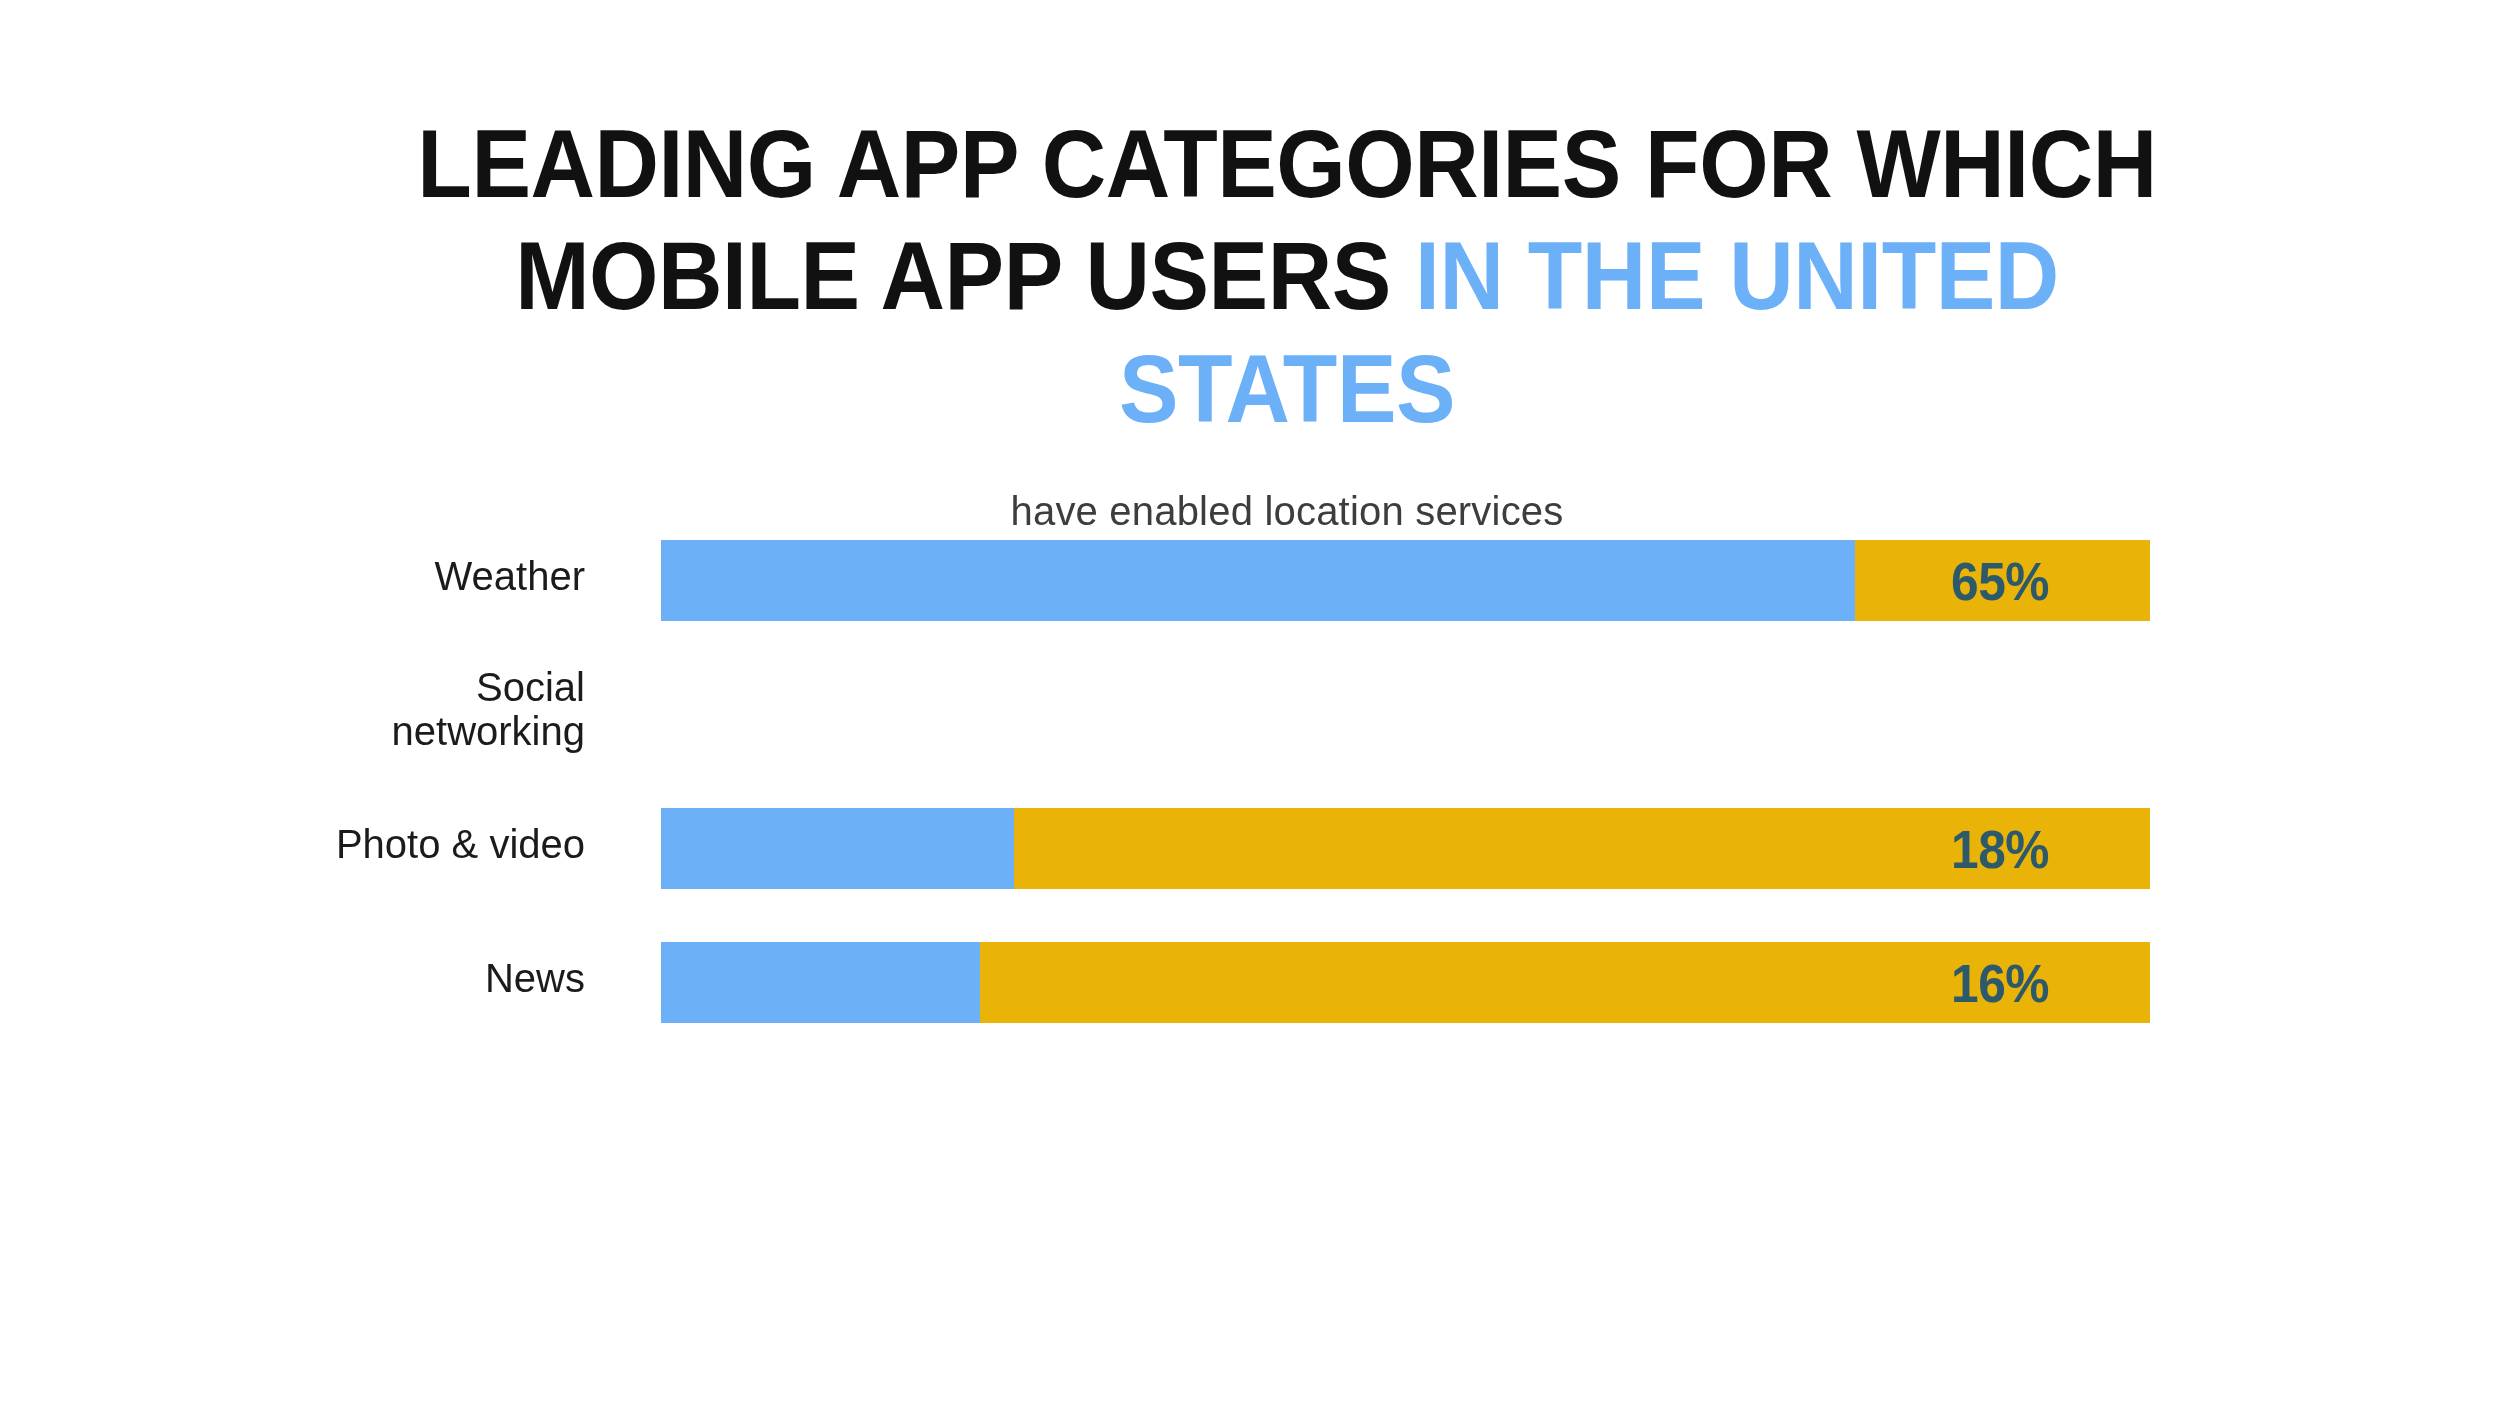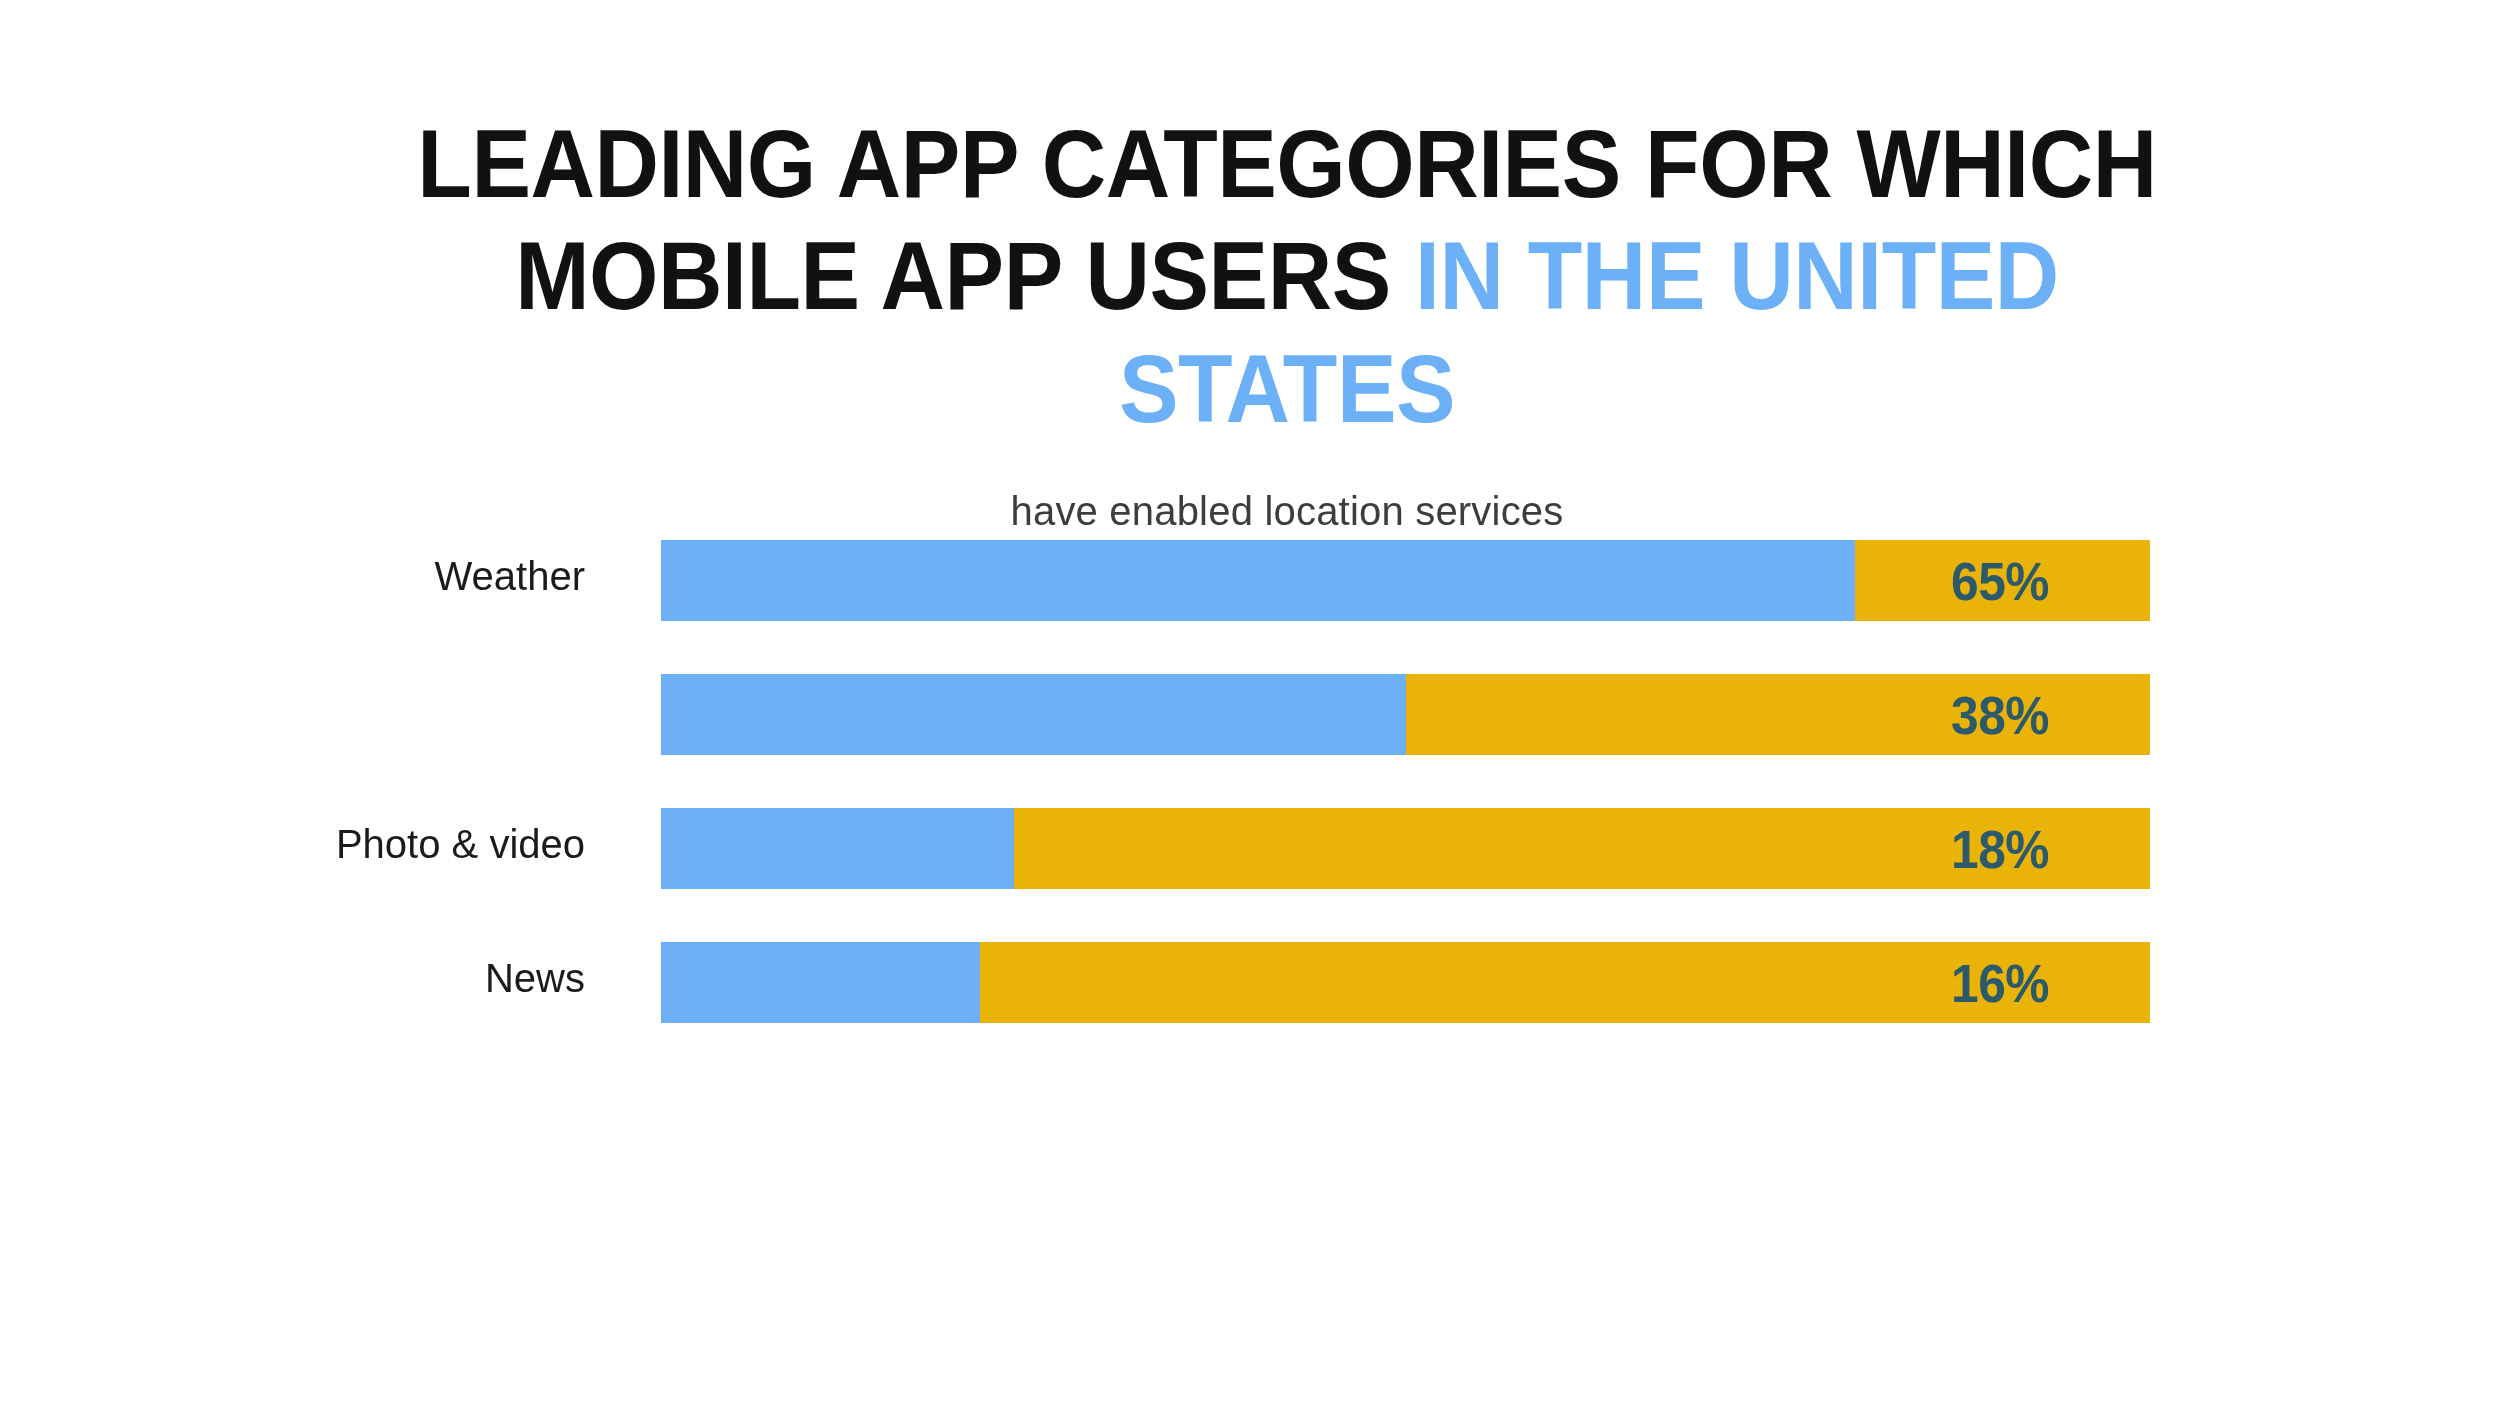--- a/index.html
+++ b/index.html
@@ -137,24 +137,22 @@
 
     <div class="row">
       <div class="row-label">Weather</div>
       <div class="track">
         <div class="fill" style="width:80.2%;"></div>
         <div class="value">65%</div>
       </div>
     </div>
 
     <div class="row">
-      <div class="track">
-        <div class="fill" style="width:50.0%;"></div>
-        <div class="value">38%</div>
-      </div>
+      <div class="row-label">Social
+networking</div>
     </div>
 
 
     <div class="row">
       <div class="row-label">Photo &amp; video</div>
       <div class="track">
         <div class="fill" style="width:23.7%;"></div>
         <div class="value">18%</div>
       </div>
     </div>

